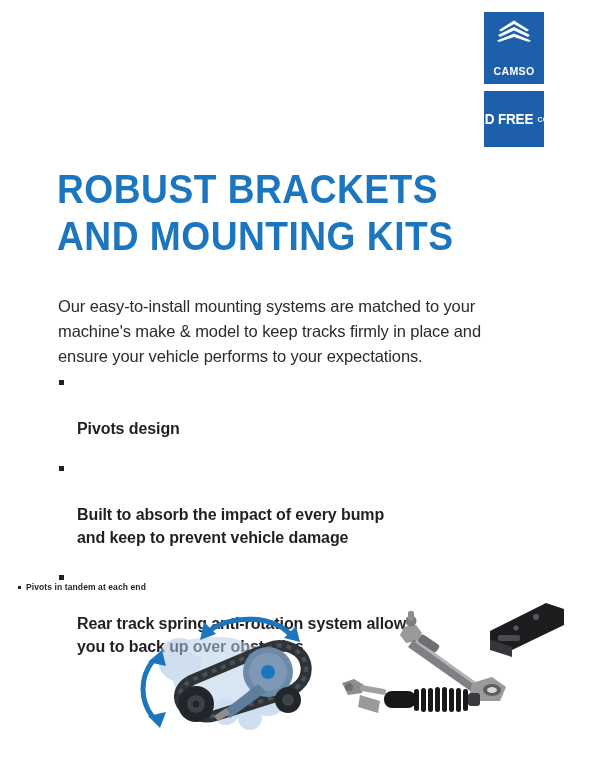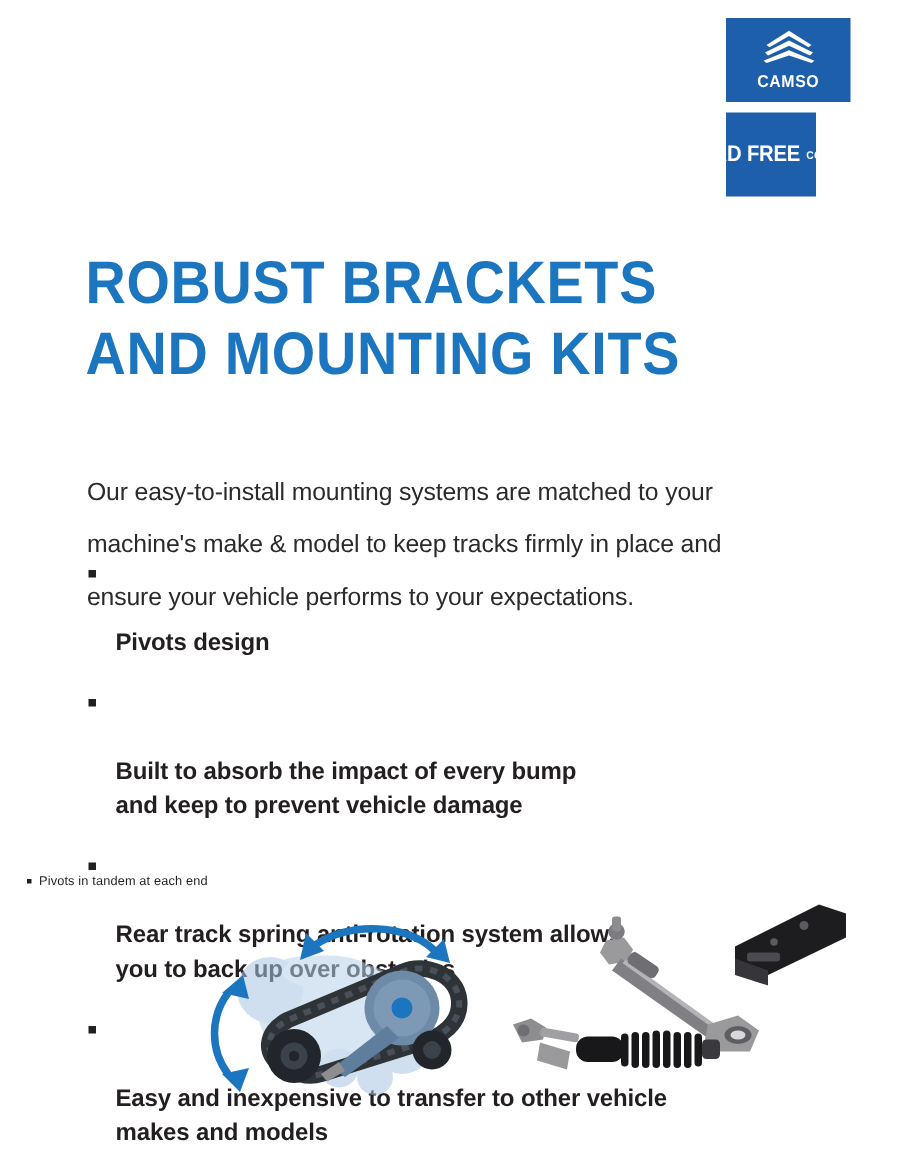--- a/index.html
+++ b/index.html
@@ -23,21 +23,21 @@
     top: 12px;
     left: 484px;
     width: 60px;
   }
   .logo-box {
     width: 60px;
     background: #1d5faa;
     display: block;
     position: relative;
   }
-  .logo-camso { height: 56px; padding-left: 23px; }
+  .logo-camso { height: 72px; }
   .logo-roadfree {
     height: 56px;
     margin-top: 7px;
   }
   .camso-mark {
     position: absolute;
     top: 7px;
     left: 50%;
     transform: translateX(-50%);
     width: 40px;
@@ -94,25 +94,25 @@
     line-height: 47px;
     letter-spacing: 0.5px;
     transform: scaleX(0.93);
     transform-origin: left top;
     white-space: pre-line;
   }
 
   
   .intro {
     position: absolute;
-    top: 294px;
+    top: 277px;
     left: 58px;
     width: 470px;
     font-size: 16.5px;
-    line-height: 35px;
+    line-height: 25px;
     color: #2b2b2b;
     letter-spacing: -0.1px;
   }
 
   
   .bullets {
     position: absolute;
     top: 371px;
     left: 58px;
     width: 460px;
@@ -139,21 +139,21 @@
     height: 5px;
     background: #231f20;
   }
 
   
   .footnote {
     position: absolute;
     top: 582px;
     left: 18px;
     font-size: 8.5px;
-    font-weight: normal;
+    font-weight: bold;
     color: #231f20;
     letter-spacing: 0.1px;
   }
   .footnote .sq {
     display: inline-block;
     width: 3px;
     height: 3px;
     background: #231f20;
     vertical-align: middle;
     margin-right: 5px;
@@ -213,25 +213,20 @@
   </li>
   <li>
     <span class="sq"></span>
     <span>Built to absorb the impact of every bump
 and keep to prevent vehicle damage</span>
   </li>
   <li>
     <span class="sq"></span>
     <span>Rear track spring anti-rotation system allows
 you to back up over obstacles</span>
-  </li>
-  <li>
-    <span class="sq"></span>
-    <span>Easy and inexpensive to transfer to other vehicle
-makes and models</span>
   </li>
 </ul>
 
 <div class="footnote">
   <span class="sq"></span><span>Pivots in tandem at each end</span>
 </div>
 
 <div class="figure-track">
   <svg viewBox="0 0 230 140" width="230" height="140">
 

